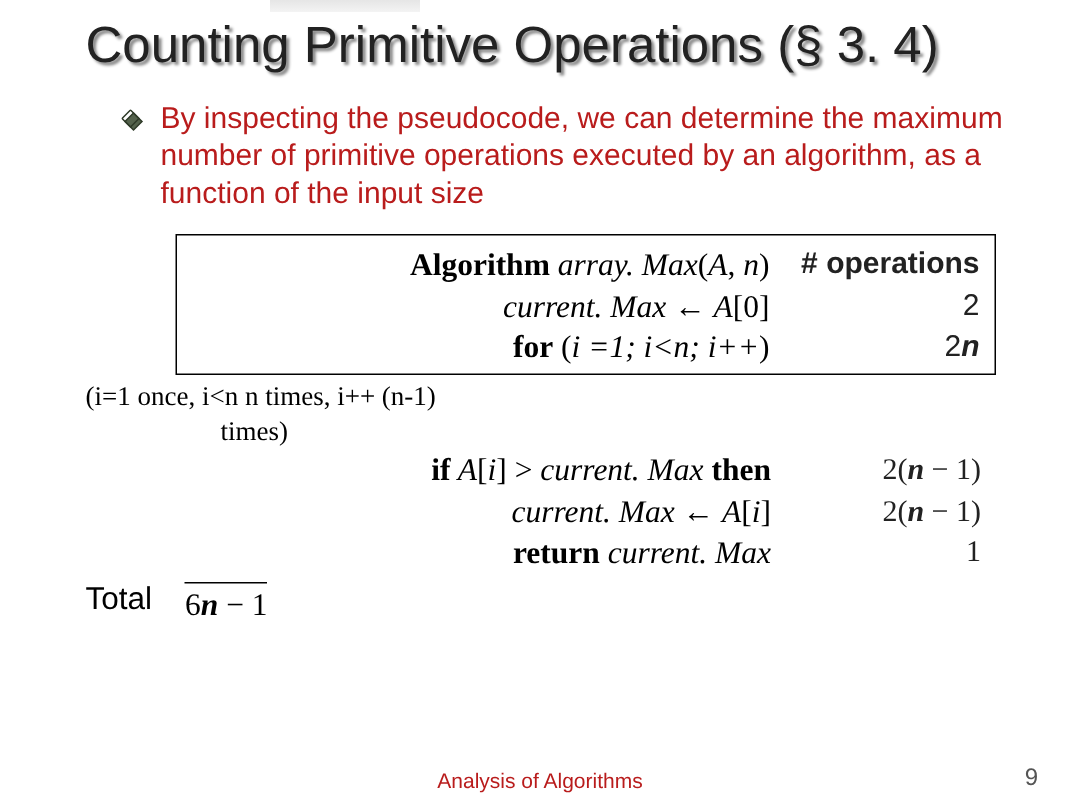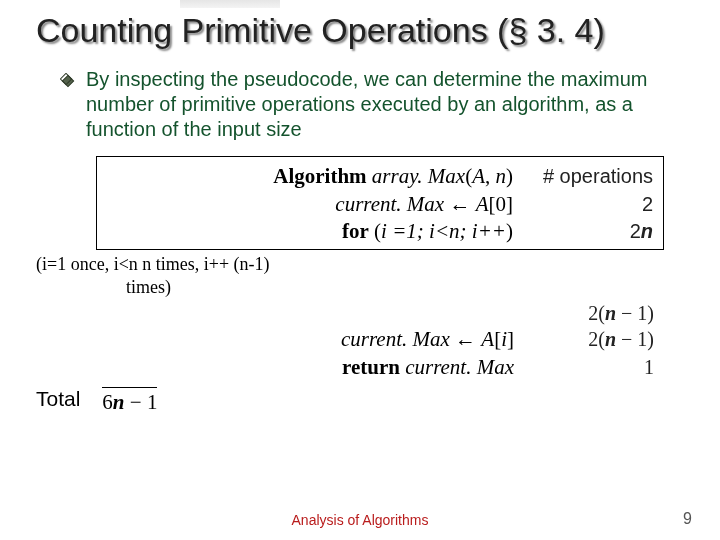--- a/index.html
+++ b/index.html
@@ -5,21 +5,21 @@
   body {
     margin: 0;
     width: 720px;
     height: 540px;
     background: #fff;
     font-family: Verdana, Geneva, sans-serif;
     position: relative;
     overflow: hidden;
   }
   .slide {
-    padding: 12px 36px 0 36px;
+    padding: 12px 36px 0 57px;
     box-sizing: border-box;
     width: 100%;
     height: 100%;
     position: relative;
   }
   .title {
     font-size: 34px;
     line-height: 1.1;
     color: #222;
     font-weight: 400;
@@ -33,21 +33,21 @@
     margin-right: 10px;
   }
   .bullet-icon {
     flex: 0 0 auto;
     margin-top: 6px;
     margin-right: 10px;
   }
   .bullet-text {
     font-size: 20px;
     line-height: 1.25;
-    color: #14532d;
+    color: #b91c1c;
   }
   .code-box {
     margin: 14px 20px 0 60px;
     border: 1.5px solid #000;
     padding: 6px 10px 4px 10px;
     font-family: "Times New Roman", Times, serif;
     position: relative;
   }
   .code-row {
     display: flex;
@@ -59,20 +59,21 @@
   .code-right {
     font-family: Verdana, Geneva, sans-serif;
     font-size: 20px;
     text-align: right;
     min-width: 140px;
     color: #222;
   }
   .ops-header {
     font-family: Verdana, Geneva, sans-serif;
     font-size: 20px;
+    font-weight: bold;
   }
   .ital { font-style: italic; }
   .note-line {
     text-align: left;
     font-family: "Times New Roman", Times, serif;
     font-size: 18px;
     margin: 4px 48px 0 0;
   }
   .below-box {
     margin: 0 20px 0 60px;
@@ -155,20 +156,21 @@
       <div class="code-right"><span>2</span><b class="ital">n</b></div>
     </div>
   </div>
 
   <div class="note-line">(i=1 once, i&lt;n  n times, i++ (n-1)</div>
 
   <div class="below-box">
     <div class="times-label">times)</div>
 
     <div class="code-row">
+      <div class="code-left">         <b>if</b><span class="ital"> A</span><span>[</span><span class="ital">i</span><span>] &gt; </span><span class="ital">current. Max</span><b> then</b></div>
       <div class="code-right" style="font-family:'Times New Roman';"><span>2(</span><b class="ital">n</b><span> − 1)</span></div>
     </div>
     <div class="code-row">
       <div class="code-left">               <span class="ital">current. Max</span><span> ← </span><span class="ital">A</span><span>[</span><span class="ital">i</span><span>]</span></div>
       <div class="code-right" style="font-family:'Times New Roman';"><span>2(</span><b class="ital">n</b><span> − 1)</span></div>
     </div>
     <div class="code-row">
       <div class="code-left">     <b>return</b><span class="ital"> current. Max</span></div>
       <div class="code-right" style="font-family:'Times New Roman';">1</div>
     </div>

